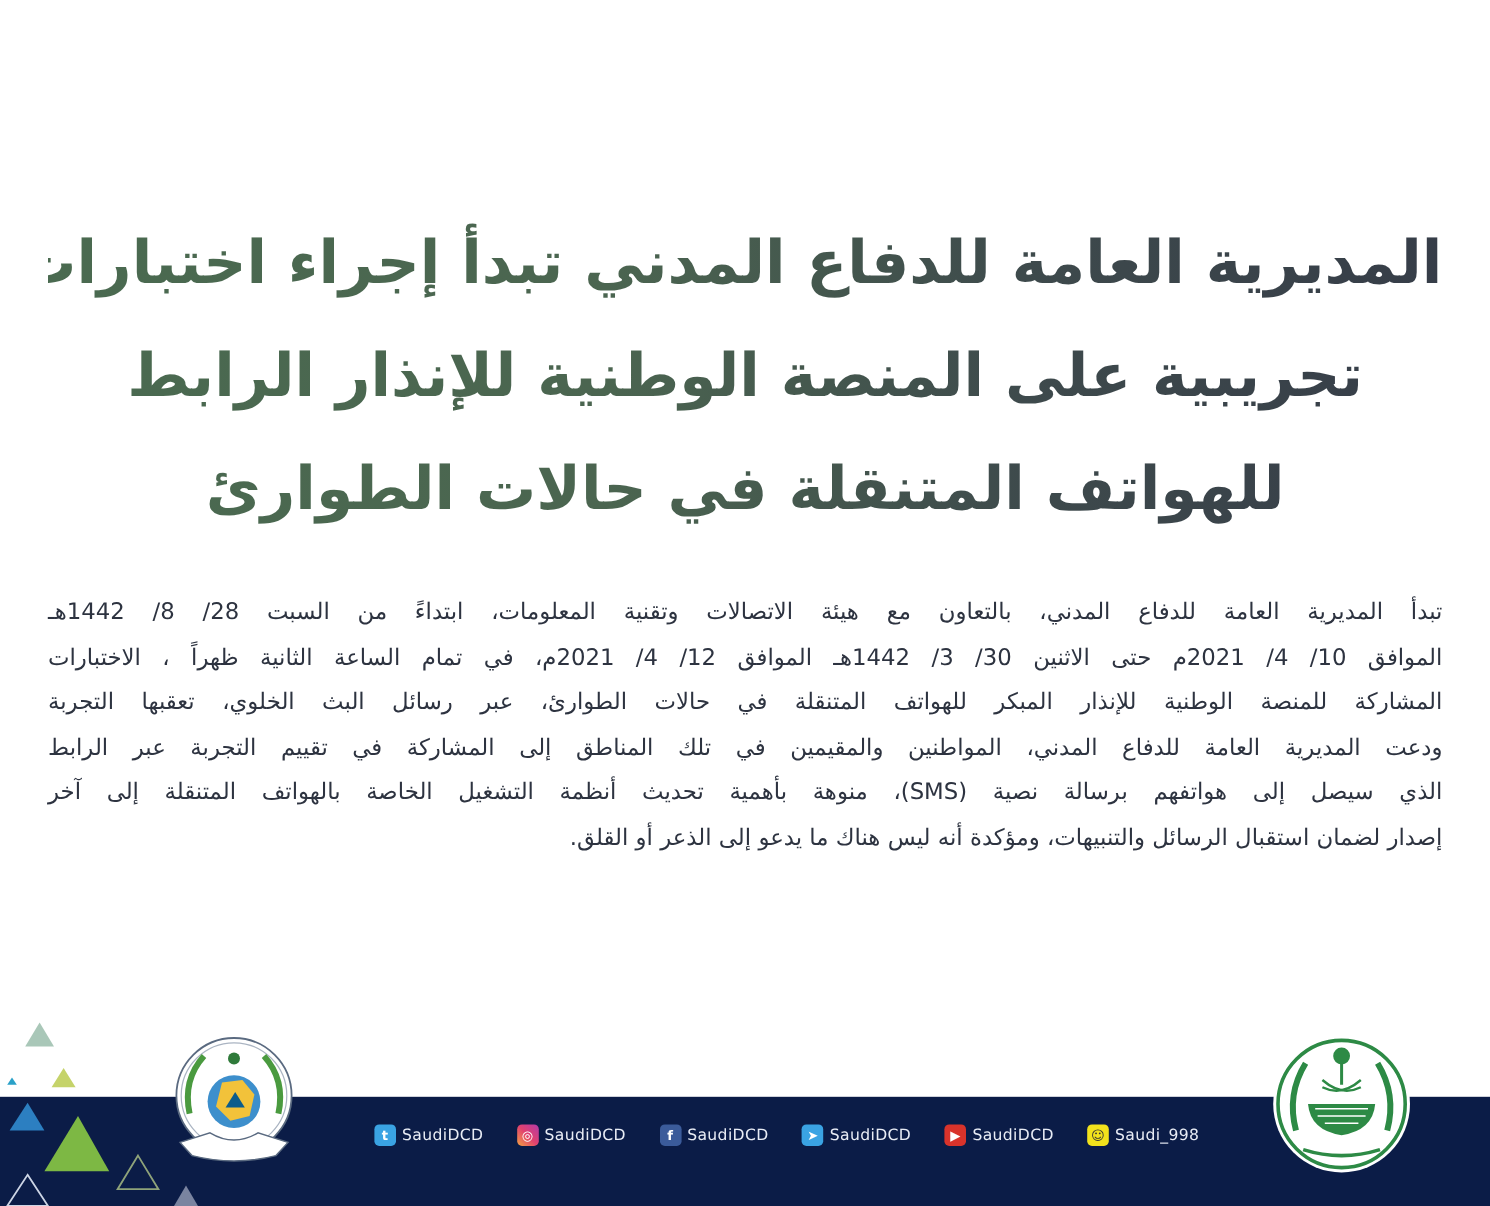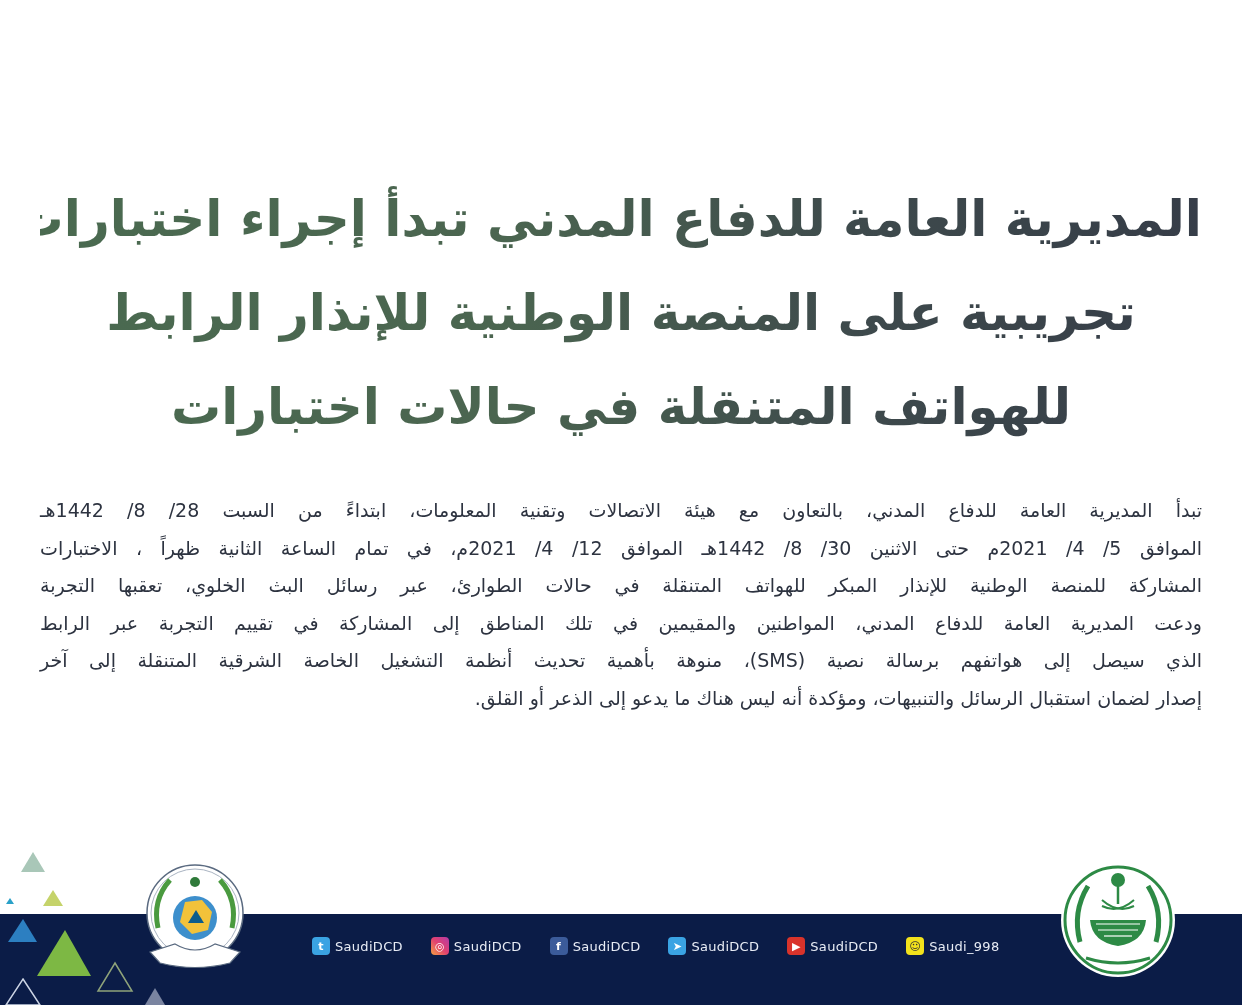--- a/index.html
+++ b/index.html
@@ -70,29 +70,29 @@
 
   .emblem-left { position: absolute; left: 130px; top: 860px; width: 135px; height: 120px; }
   .emblem-right { position: absolute; left: 1058px; top: 862px; width: 120px; height: 118px; }
 </style>
 </head>
 <body>
 
 <div class="title">
   <span class="line">المديرية العامة للدفاع المدني تبدأ إجراء اختبارات</span>
   <span class="line">تجريبية على المنصة الوطنية للإنذار الرابط</span>
-  <span class="line">للهواتف المتنقلة في حالات اختبارات</span>
+  <span class="line">للهواتف المتنقلة في حالات الطوارئ</span>
 </div>
 
 <div class="body-text">
   <span class="ln">تبدأ المديرية العامة للدفاع المدني، بالتعاون مع هيئة الاتصالات وتقنية المعلومات، ابتداءً من السبت 28/ 8/ 1442هـ</span>
-  <span class="ln">الموافق 5/ 4/ 2021م حتى الاثنين 30/ 8/ 1442هـ الموافق 12/ 4/ 2021م، في تمام الساعة الثانية ظهراً ، الاختبارات</span>
+  <span class="ln">الموافق 10/ 4/ 2021م حتى الاثنين 30/ 3/ 1442هـ الموافق 12/ 4/ 2021م، في تمام الساعة الثانية ظهراً ، الاختبارات</span>
   <span class="ln">المشاركة للمنصة الوطنية للإنذار المبكر للهواتف المتنقلة في حالات الطوارئ، عبر رسائل البث الخلوي، تعقبها التجربة</span>
   <span class="ln">ودعت المديرية العامة للدفاع المدني، المواطنين والمقيمين في تلك المناطق إلى المشاركة في تقييم التجربة عبر الرابط</span>
-  <span class="ln">الذي سيصل إلى هواتفهم برسالة نصية (SMS)، منوهة بأهمية تحديث أنظمة التشغيل الخاصة الشرقية المتنقلة إلى آخر</span>
+  <span class="ln">الذي سيصل إلى هواتفهم برسالة نصية (SMS)، منوهة بأهمية تحديث أنظمة التشغيل الخاصة بالهواتف المتنقلة إلى آخر</span>
   <span class="ln last">إصدار لضمان استقبال الرسائل والتنبيهات، ومؤكدة أنه ليس هناك ما يدعو إلى الذعر أو القلق.</span>
 </div>
 
 <div class="footer-band"></div>
 
 <svg class="triangles" viewBox="0 0 280 165">
   <polygon points="33,12 45,32 21,32" fill="#a9c7b8"></polygon>
   <polygon points="53,50 63,66 43,66" fill="#c5d36a"></polygon>
   <polygon points="10,58 14,64 6,64" fill="#2aa1c8"></polygon>
   <polygon points="23,79 37,102 8,102" fill="#2c7fc1"></polygon>

